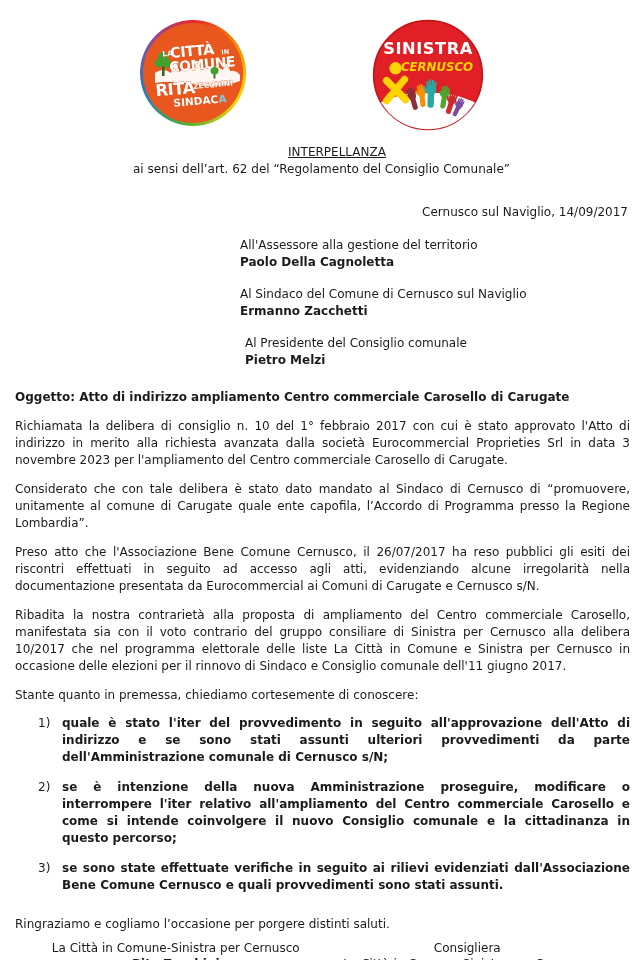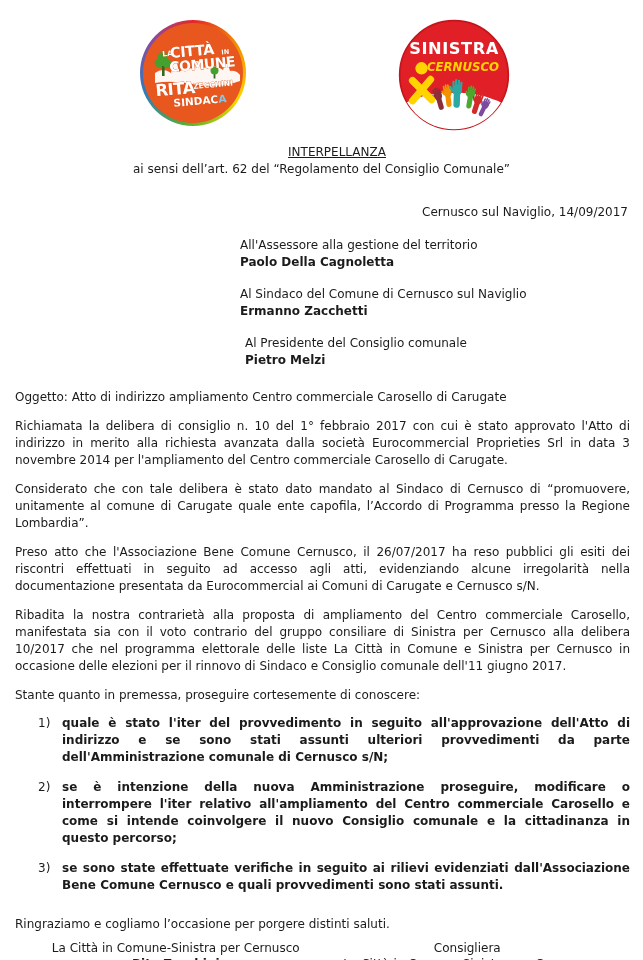--- a/index.html
+++ b/index.html
@@ -6,40 +6,40 @@
   .page {
     position:relative; width:643px; height:960px; overflow:hidden;
     background:#ffffff; color:#1b1b1b;
     font-family:"DejaVu Sans","Liberation Sans",sans-serif;
     font-size:12px; line-height:17px;
   }
   
   .logos { position:relative; height:132px; }
   .logo { position:absolute; }
   .logo-left  { left:140px; top:20px;  width:106px; height:106px; }
-  .logo-right { left:398px; top:19px;  width:112px; height:112px; }
+  .logo-right { left:372px; top:19px;  width:112px; height:112px; }
   .ring {
     position:absolute; inset:0; border-radius:50%;
     background:conic-gradient(from 0deg,#e4262c,#f39200 60deg,#ffd500 120deg,#58b031 185deg,#2e7bc0 250deg,#8b4a9e 310deg,#e4262c 360deg);
   }
   .logo-left svg  { position:absolute; inset:3px; width:100px; height:100px; }
   .logo-right svg { position:absolute; inset:0; width:112px; height:112px; }
   .logo text { font-family:"DejaVu Sans","Liberation Sans",sans-serif; font-weight:bold; }
   .lw { fill:#ffffff; paint-order:stroke; stroke:#d14a12; stroke-width:.5; }
   .sin-w { fill:#ffffff; letter-spacing:.5px; }
   .sin-y { fill:#ffd400; font-style:italic; }
   
   .title-block { text-align:center; margin-top:12px; }
   .title { text-decoration:underline;padding-left:31px; }
   .dateline { margin:26px 15px 0;text-align:right; }
   .recipients { margin:16px 0 0 240px; }
   .recipient { margin-bottom:15px; }
   .recipient .name { font-weight:bold; }
   .recipient.indented { padding-left:5px; }
-  .subject { font-weight:normal; margin:20px 13px 0 15px; }
+  .subject { font-weight:bold; margin:20px 13px 0 15px; }
   .para { text-align:justify; margin:12px 13px 0 15px; }
   .questions { margin:11px 13px 0 15px; }
   .question { display:flex; padding-left:23px; margin-bottom:13px; }
   .qnum { flex:none; width:24px; }
   .qtext { flex:1; text-align:justify;font-weight:bold; }
   .closing { margin-top:22px; }
   .signatures { display:flex; margin-top:7px; padding:0 30px; }
   .sig { width:50%; text-align:center; line-height:16px; }
   .sig .name { font-weight:bold; }
 </style>
@@ -137,25 +137,25 @@
       <div class="name">Ermanno Zacchetti</div>
     </div>
     <div class="recipient indented">
       <div class="role">Al Presidente del Consiglio comunale</div>
       <div class="name">Pietro Melzi</div>
     </div>
   </div>
 
   <div class="subject">Oggetto: Atto di indirizzo ampliamento Centro commerciale Carosello di Carugate</div>
 
-  <div class="para">Richiamata la delibera di consiglio n. 10 del 1° febbraio 2017 con cui  è stato approvato l'Atto di indirizzo in merito alla richiesta avanzata dalla società Eurocommercial Proprieties Srl in data 3 novembre 2014 per l'ampliamento del Centro commerciale Carosello di Carugate.</div>
+  <div class="para">Richiamata la delibera di consiglio n. 10 del 1° febbraio 2017 con cui  è stato approvato l'Atto di indirizzo in merito alla richiesta avanzata dalla società Eurocommercial Proprieties Srl in data 3 novembre 2023 per l'ampliamento del Centro commerciale Carosello di Carugate.</div>
   <div class="para">Considerato che con tale delibera è stato dato mandato al Sindaco di Cernusco di “promuovere, unitamente al comune di Carugate quale ente capofila, l’Accordo di Programma presso la Regione Lombardia”.</div>
   <div class="para">Preso atto che l'Associazione Bene Comune Cernusco, il 26/07/2017 ha reso pubblici gli esiti dei riscontri effettuati in seguito ad accesso agli atti, evidenziando alcune irregolarità nella documentazione presentata da Eurocommercial ai Comuni di Carugate e Cernusco s/N.</div>
   <div class="para">Ribadita la nostra contrarietà alla proposta di ampliamento del Centro commerciale Carosello, manifestata sia con il voto contrario del gruppo consiliare di Sinistra per Cernusco alla delibera 10/2017 che nel programma elettorale delle liste La Città in Comune e Sinistra per Cernusco in occasione delle elezioni per il rinnovo di Sindaco e Consiglio comunale dell'11 giugno 2017.</div>
-  <div class="para">Stante quanto in premessa, proseguire cortesemente di conoscere:</div>
+  <div class="para">Stante quanto in premessa, chiediamo cortesemente di conoscere:</div>
 
   <div class="questions">
     <div class="question">
       <span class="qnum">1)</span>
       <span class="qtext">quale è stato l'iter del provvedimento in seguito all'approvazione dell'Atto di indirizzo e se sono stati assunti ulteriori provvedimenti da parte dell'Amministrazione comunale di Cernusco s/N;</span>
     </div>
     <div class="question">
       <span class="qnum">2)</span>
       <span class="qtext">se è intenzione della nuova Amministrazione proseguire, modificare o interrompere l'iter relativo all'ampliamento del Centro commerciale Carosello e come si intende coinvolgere il nuovo Consiglio comunale e la cittadinanza in questo percorso;</span>
     </div>

